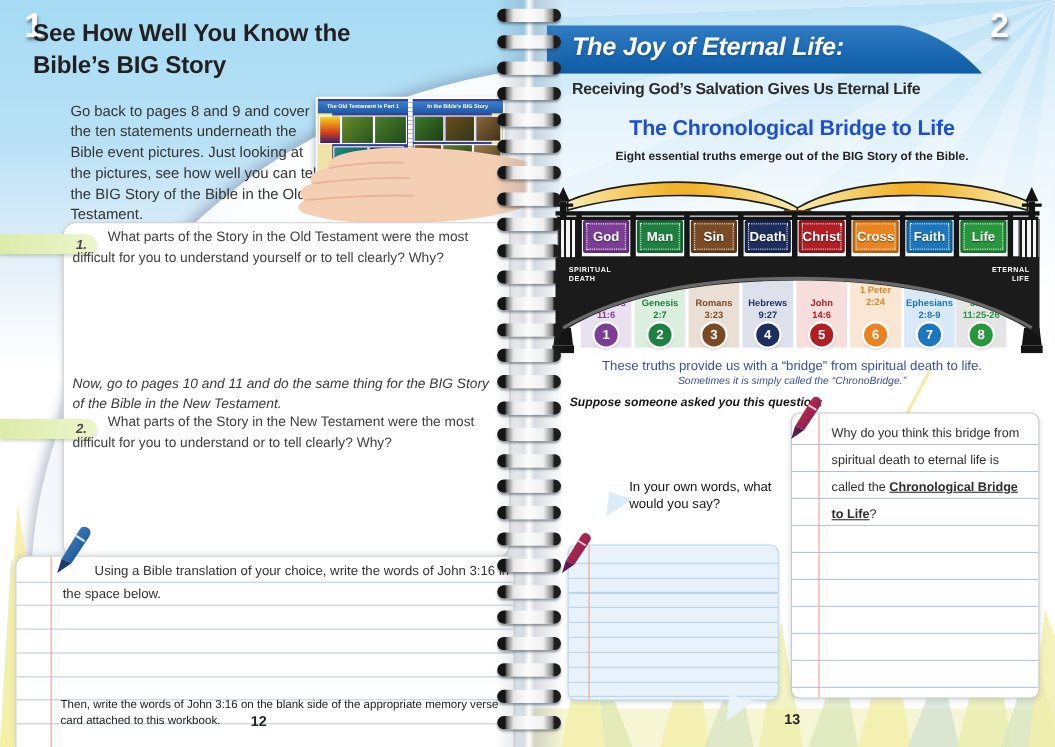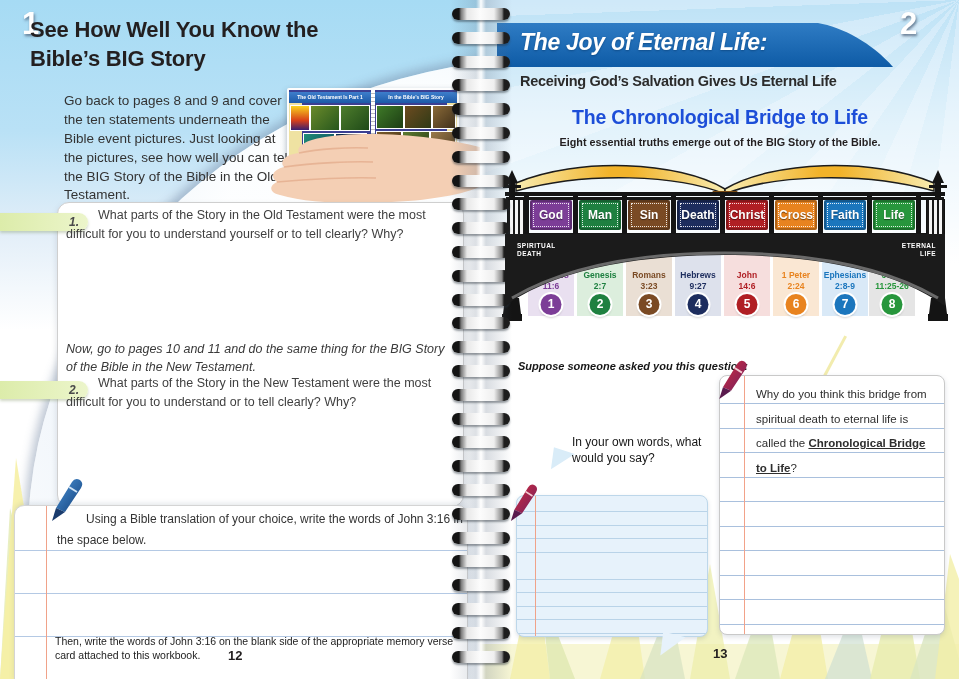--- a/index.html
+++ b/index.html
@@ -329,21 +329,21 @@
             <div class="bnum" style="background: rgb(29, 45, 94);">4</div>
           </div>
           <div class="bcol abs" style="left: 224px; background: rgb(246, 222, 221);">
             <div class="bref" style="color: rgb(176, 31, 36);">
               <div>John</div>
               <div>14:6</div>
             </div>
             <div class="bnum" style="background: rgb(176, 31, 36);">5</div>
           </div>
           <div class="bcol abs" style="left: 273px; background: rgb(250, 231, 211);">
-            <div class="bref" style="color: rgb(232, 131, 31);">
+            <div class="bref" style="color: rgb(232, 131, 31); margin-top: 12px;">
               <div>1 Peter</div>
               <div>2:24</div>
             </div>
             <div class="bnum" style="background: rgb(232, 131, 31);">6</div>
           </div>
           <div class="bcol abs" style="left: 322px; background: rgb(217, 233, 247);">
             <div class="bref" style="color: rgb(27, 118, 189);">
               <div>Ephesians</div>
               <div>2:8-9</div>
             </div>
@@ -361,20 +361,22 @@
       <svg class="abs" style="left:0;top:76px;z-index:3;" width="450" height="86" viewBox="0 0 450 86">
         <path d="M5,0 H445 V72 C390,32 300,21 225,21 C150,21 60,32 5,72 Z" fill="#1b1b1b"></path>
         <path d="M12,64 C70,30 150,19 225,19 C300,19 380,30 438,64" stroke="#7e7e7e" stroke-width="3" fill="none" opacity="0.8"></path>
       </svg>
       <div class="arch-label" style="left:17px;top:84px;white-space:pre-line;">SPIRITUAL
 DEATH</div>
       <div class="arch-label" style="right:14px;top:84px;text-align:right;white-space:pre-line;">ETERNAL
 LIFE</div>
     </div>
 
+    <div id="rp-caption" class="abs">These truths provide us with a “bridge” from spiritual death to life.</div>
+    <div id="rp-caption-sub" class="abs">Sometimes it is simply called the “ChronoBridge.”</div>
 
     <div id="suppose" class="abs">Suppose someone asked you this question:</div>
 
     <div id="callout-line" class="abs"></div>
 
     <div id="bubble-q-tail" class="abs"></div>
     <div id="ownwords" class="abs">In your own words, what would you say?</div>
 
     <div id="whybox" class="abs">
       <p id="whytext" style="margin:0;">

